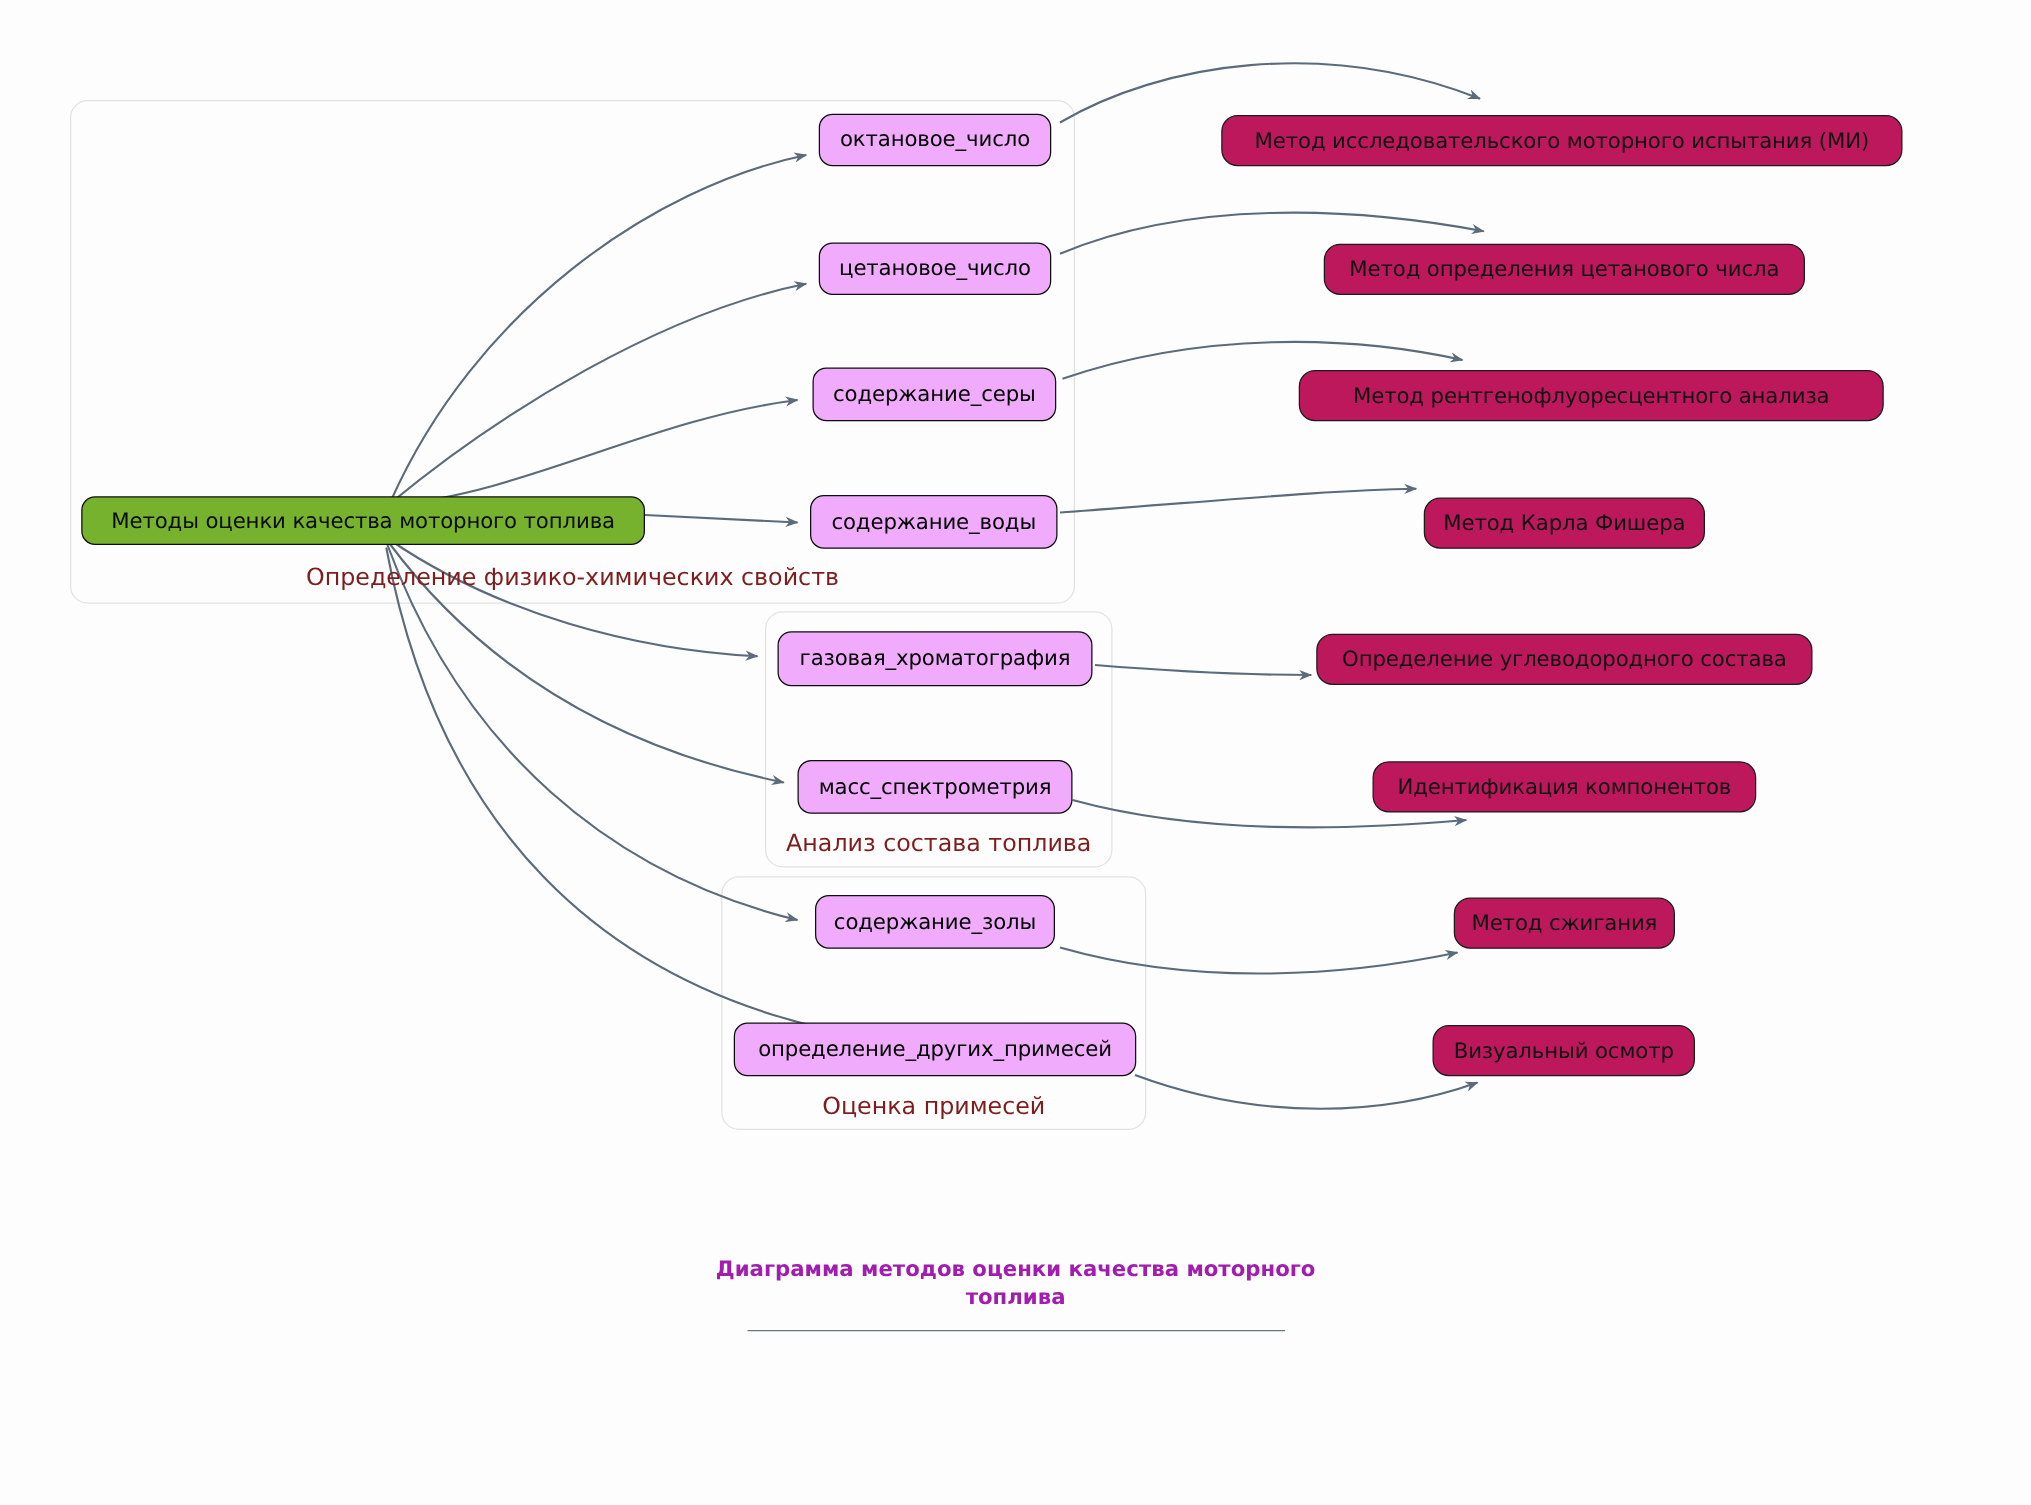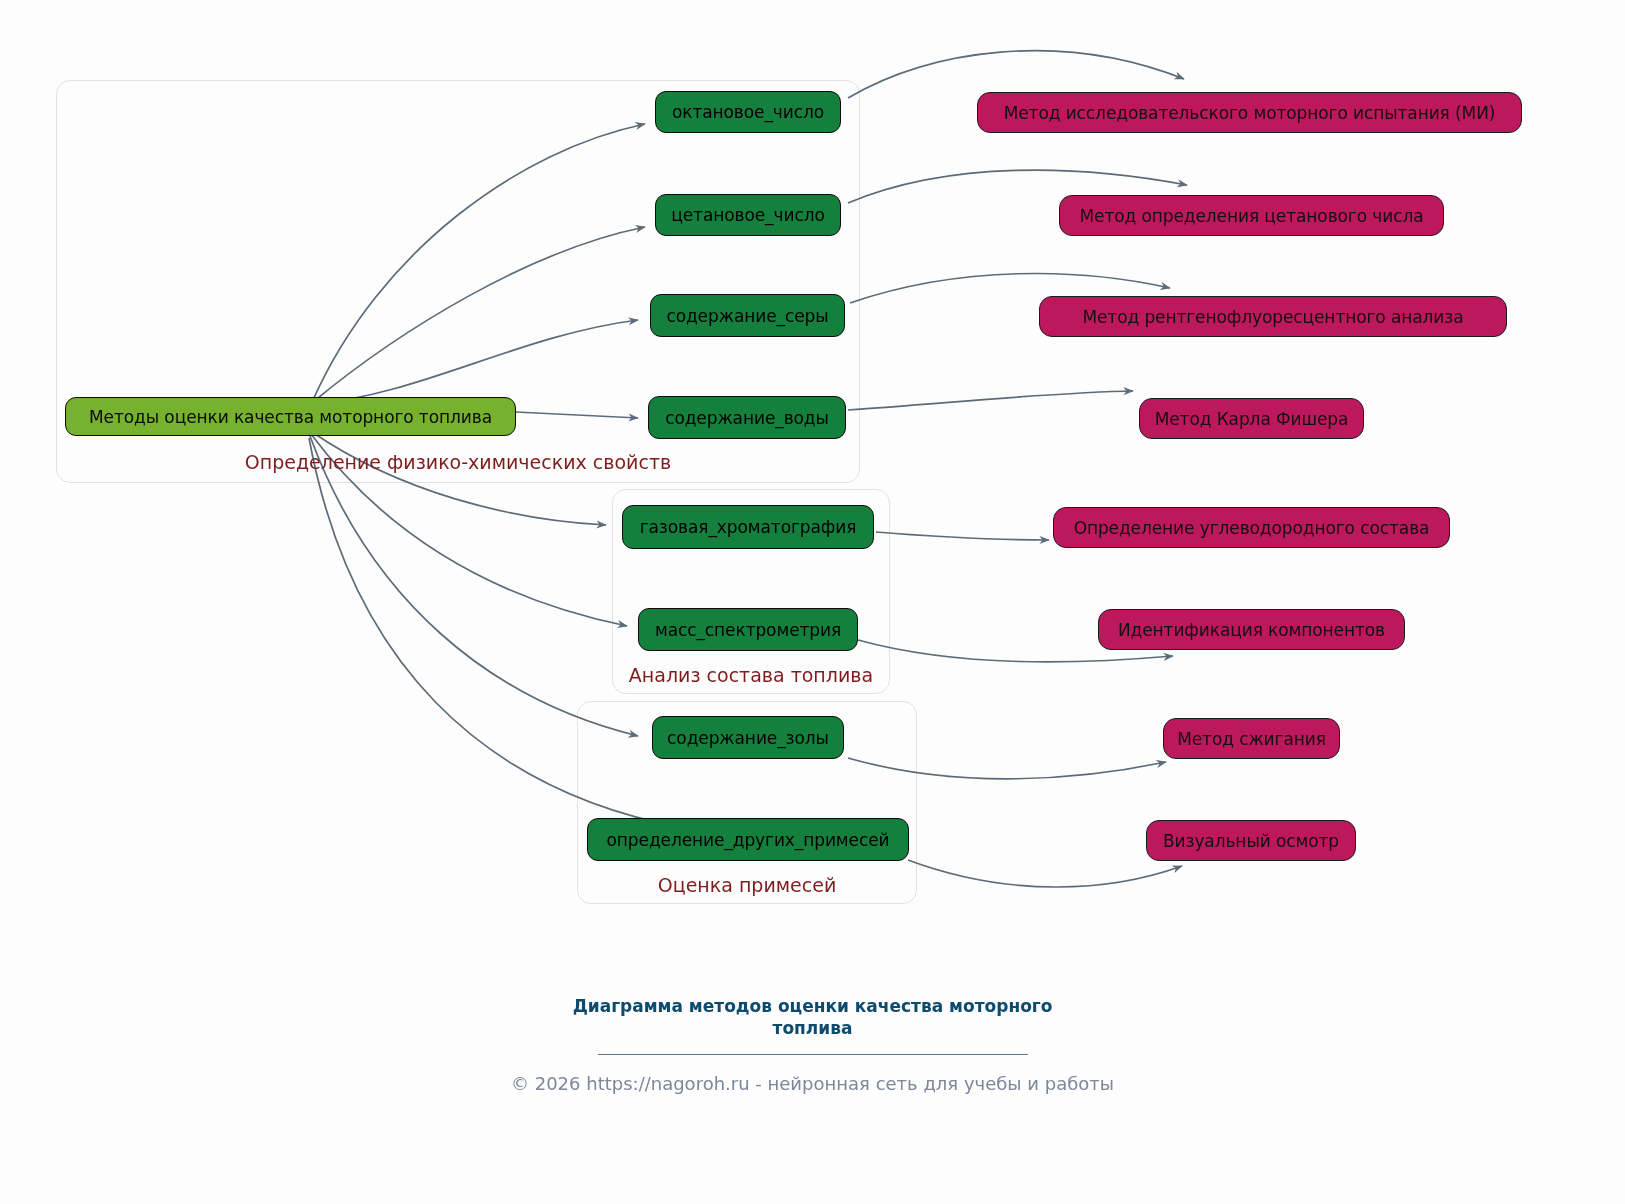--- a/index.html
+++ b/index.html
@@ -50,43 +50,43 @@
     white-space: nowrap;
     font-size: 17px;
     letter-spacing: -0.1px;
   }
   .node-root {
     background: #76b22e;
     border: 1.6px solid #0c0c0c;
     color: #0b0b0b;
   }
   .node-mid {
-    background: #15803d;
+    background: #f0abfc;
     border: 1.6px solid #0c0c0c;
     color: #000000;
   }
   .node-leaf {
     background: #be185d;
     border: 1.6px solid #1b1b1b;
     color: #111111;
     border-radius: 13px;
   }
   #footer {
     position: absolute;
     left: 0;
     width: 1625px;
     text-align: center;
   }
   #footer-title {
     font-size: 17px;
     font-weight: bold;
-    color: #0c4a6e;
+    color: #a21caf;
     line-height: 1.28;
     width: 520px;
-    margin: 0 auto;
+    margin: 10px auto;
     font-family: "DejaVu Sans", "Liberation Sans", sans-serif;
   }
   #footer-rule {
     width: 430px;
     height: 0;
     margin: 14px auto 0 auto;
     border-top: 1.5px solid #68748a;
   }
   #footer-copy {
     margin-top: 18px;
@@ -152,16 +152,15 @@
   <div class="node node-leaf" style="left:1039px; top:296px; width:468px; height:41px;">Метод рентгенофлуоресцентного анализа</div>
   <div class="node node-leaf" style="left:1139px; top:398px; width:225px; height:41px;">Метод Карла Фишера</div>
   <div class="node node-leaf" style="left:1053px; top:507px; width:397px; height:41px;">Определение углеводородного состава</div>
   <div class="node node-leaf" style="left:1098px; top:609px; width:307px; height:41px;text-align:right;">Идентификация компонентов</div>
   <div class="node node-leaf" style="left:1163px; top:718px; width:177px; height:41px;">Метод сжигания</div>
   <div class="node node-leaf" style="left:1146px; top:820px; width:210px; height:41px;">Визуальный осмотр</div>
 
   <div id="footer" style="top:996px;">
     <div id="footer-title">Диаграмма методов оценки качества моторного топлива</div>
     <div id="footer-rule"></div>
-    <div id="footer-copy">© 2026 https://nagoroh.ru - нейронная сеть для учебы и работы</div>
   </div>
 
 </div>
 
 </body></html>

